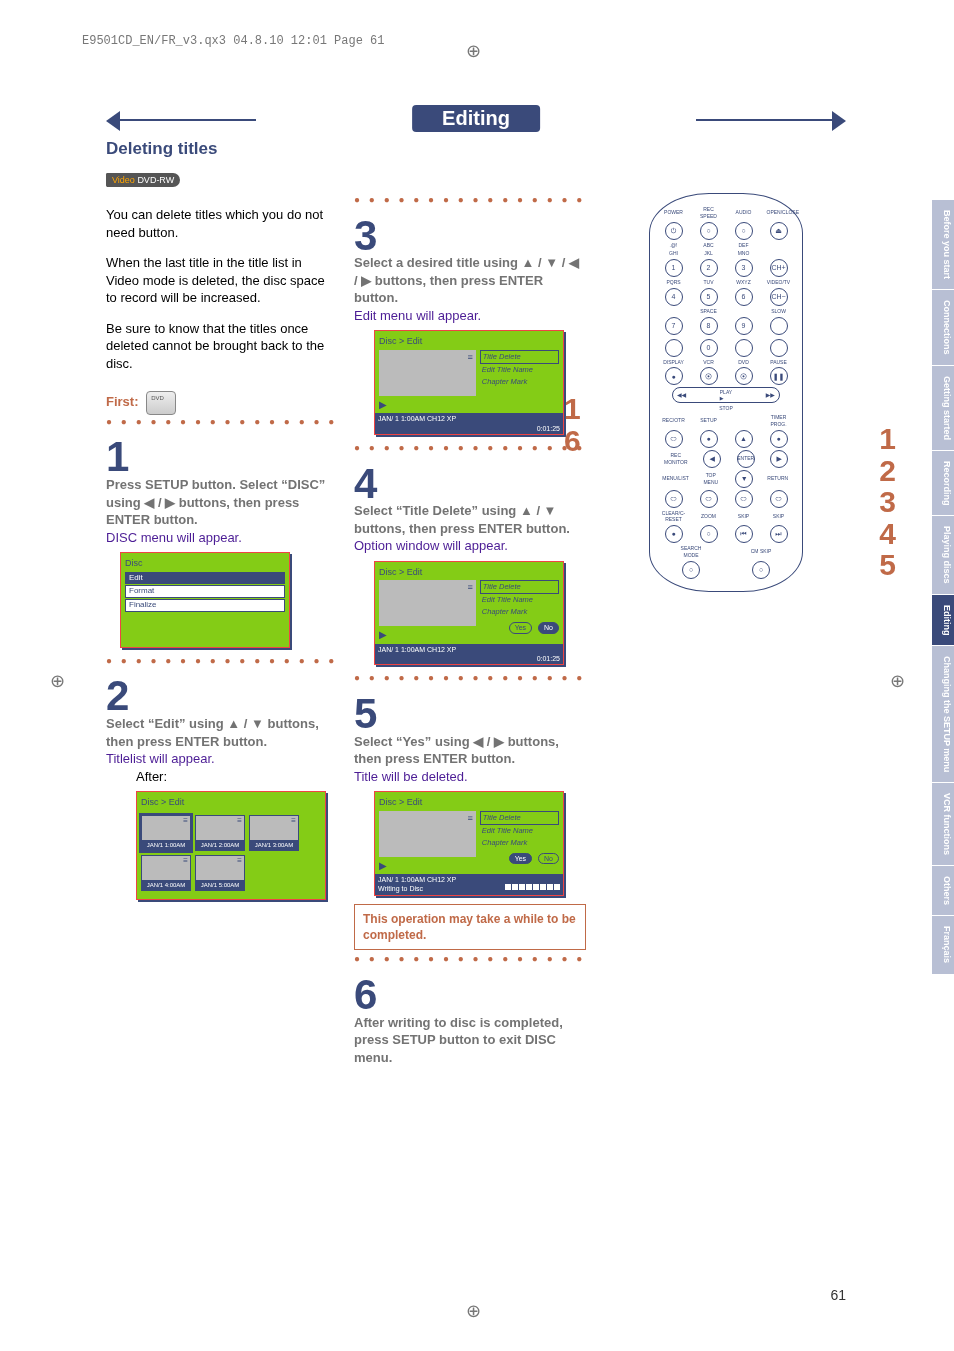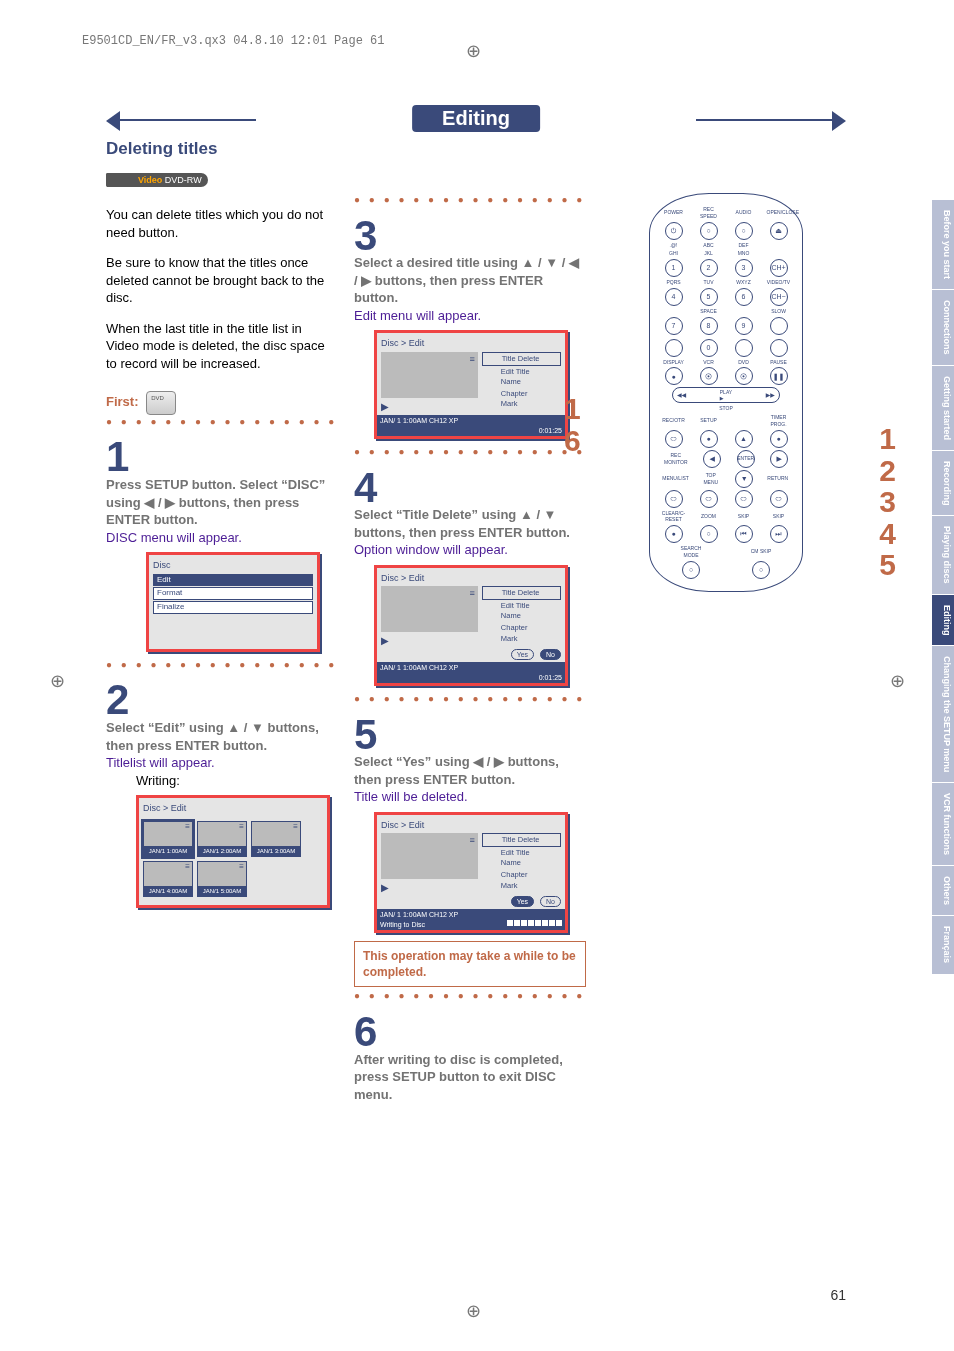--- a/index.html
+++ b/index.html
@@ -83,21 +83,21 @@
   }
   .dvd-badge {
     display: inline-block;
     background: #555;
     color: #fff;
     font-size: 9px;
     padding: 2px 6px;
     border-radius: 2px 10px 10px 2px;
     margin-bottom: 6px;
   }
-  .dvd-badge .v { color: orange; font-weight: bold; margin-left: 26px; }
+  .dvd-badge .v { color: orange; font-weight: normal; }
   .columns {
     position: relative;
   }
   .col {
     width: 232px;
     font-size: 13px;
     line-height: 1.35;
   }
   .col.c1 { position: absolute; left: 0; top: 0; }
   .col.c2 { position: absolute; left: 248px; top: 0; }
@@ -114,22 +114,22 @@
     font-size: 10px;
     letter-spacing: 3px;
     white-space: nowrap;
     overflow: hidden;
     width: 100%;
   }
   .step-instr { font-weight: bold; color: #737373; }
   .step-body { color: #4c1d95; }
   .first-label { color: #c06a48; font-weight: bold; display: inline-block; margin-top: 8px; }
   .screen-box {
-    background: #e5e5e5;
-    border: 3px solid #ef4444;
+    background: #84cc16;
+    border: 1px solid #ef4444;
     font-size: 8px;
     color: #3a4a7a;
     padding: 4px;
     margin: 6px 0;
     box-shadow: 2px 2px 0 #3a4a7a;
   }
   .screen-box .hdr { font-size: 9px; margin-bottom: 2px; }
   .screen-box .menu-item {
     background: #fff;
     border: 1px solid #3a4a7a;
@@ -195,21 +195,21 @@
     position: absolute;
     right: 3px; top: 1px;
     font-size: 9px;
     color: #3a4a7a;
   }
   .screen-box .split .left .play {
     font-size: 10px;
     color: #3a4a7a;
   }
   .screen-box .split .right { width: 45%; font-size: 7.5px; }
-  .screen-box .split .right .opt { padding: 1px 19px; }
+  .screen-box .split .right .opt { padding: 1px 2px; font-style: italic; }
   .screen-box .split .right .opt.sel { border: 1px solid #3a4a7a; }
   .yn { display: flex; gap: 6px; margin-top: 4px; justify-content: flex-end; }
   .yn span {
     border: 1px solid #3a4a7a;
     font-size: 7px;
     padding: 0 5px;
     border-radius: 6px;
   }
   .yn span.sel { background: #3a4a7a; color: #fff; }
   .prog-cells {
@@ -360,45 +360,45 @@
     <div class="line right"></div>
       <div class="chev right"></div>
   </div>
   <div class="section-title">Deleting titles</div>
   <span class="dvd-badge"><span class="v">Video</span> <span>DVD-RW</span></span>
 
   <div class="columns" style="height:1060px;">
 
     <div class="col c1">
       <p>You can delete titles which you do not need button.</p>
+      <p>When the last title in the title list in Video mode is deleted, the disc space to record will be increased.</p>
       <p>Be sure to know that the titles once deleted cannot be brought back to the disc.</p>
-      <p>When the last title in the title list in Video mode is deleted, the disc space to record will be increased.</p>
       <span class="first-label">First:</span>
       <span class="first-icon"></span>
 
       <div class="step-dots">● ● ● ● ● ● ● ● ● ● ● ● ● ● ● ● ● ● ● ● ● ● ● ● ● ●</div>
       <div class="step-num">1</div>
       <div class="step-instr">Press SETUP button. Select “DISC” using ◀ / ▶ buttons, then press ENTER button.</div>
       <div class="step-body">DISC menu will appear.</div>
 
-      <div class="screen-box" style="width:160px; margin-left:40px;">
+      <div class="screen-box" style="width:160px; margin-left:14px;">
         <div class="hdr">Disc</div>
         <div id="disc-menu-items">
             <div class="menu-item sel">Edit</div>
             <div class="menu-item">Format</div>
             <div class="menu-item">Finalize</div>
           </div>
         <div style="height:30px;"></div>
       </div>
 
       <div class="step-dots">● ● ● ● ● ● ● ● ● ● ● ● ● ● ● ● ● ● ● ● ● ● ● ● ● ●</div>
       <div class="step-num">2</div>
       <div class="step-instr">Select “Edit” using ▲ / ▼ buttons, then press ENTER button.</div>
       <div class="step-body">Titlelist will appear.</div>
-      <div style="text-align:left; padding-left:30px;">Writing:</div>
+      <div style="text-align:left; padding-left:30px;">After:</div>
 
       <div class="screen-box" style="width:180px; margin-left:30px;">
         <div class="hdr">Disc &gt; Edit</div>
         <div class="thumb-grid" id="thumb-grid">
             <div class="thumb" style="outline: rgb(58, 74, 122) solid 2px;">
               <div class="tt"></div>
               <div class="tl">JAN/1  1:00AM</div>
             </div>
             <div class="thumb">
               <div class="tt"></div>

